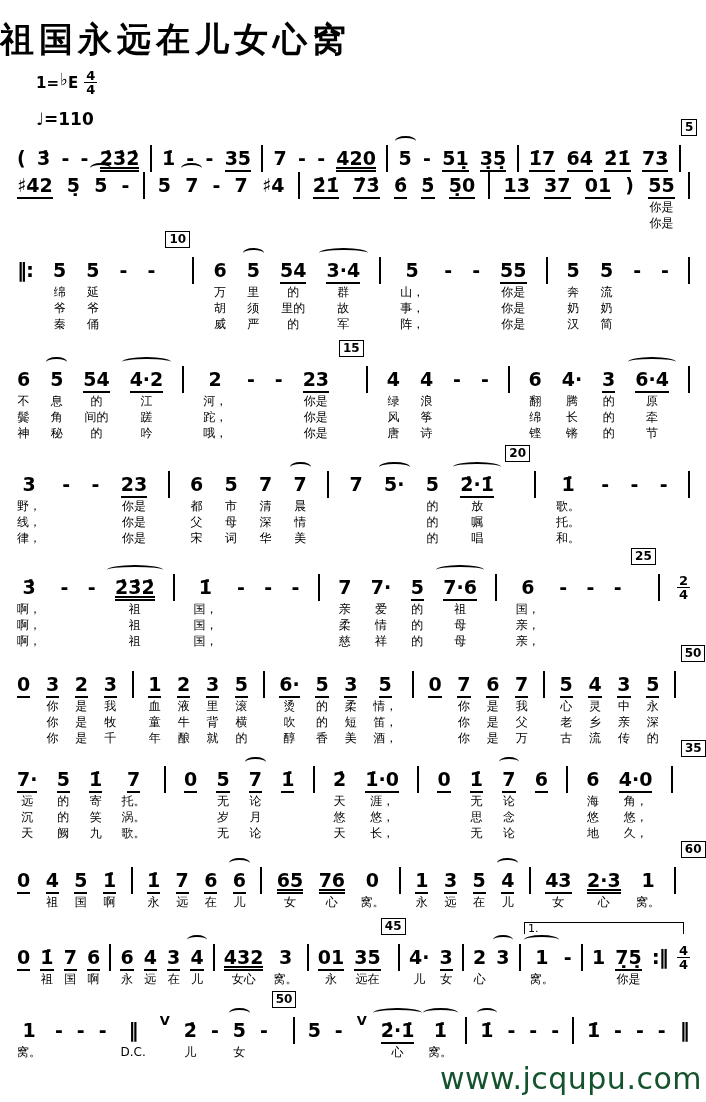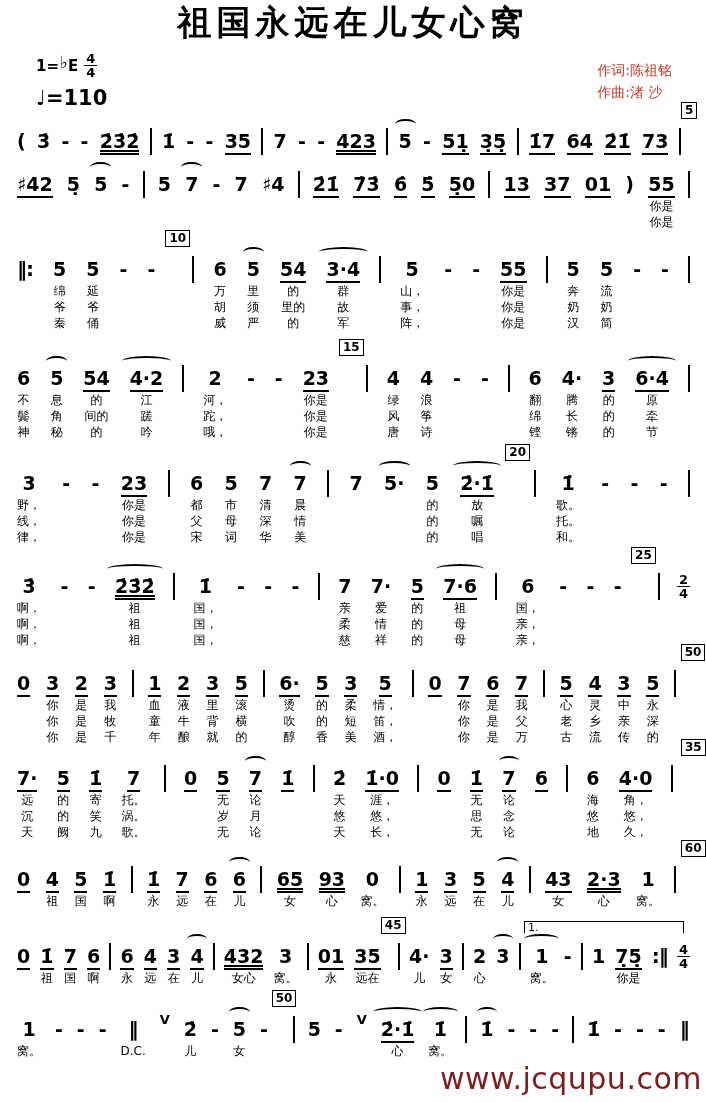--- a/index.html
+++ b/index.html
@@ -1,32 +1,32 @@
 <!DOCTYPE html>
 <html><head>
 <meta charset="utf-8">
 <style>
   html,body{margin:0;padding:0}
   body{width:706px;height:1102px;background:#fff;color:#000;position:relative;overflow:hidden;
        font-family:"DejaVu Sans","Liberation Sans",sans-serif}
-  .title{text-align:center;font-family:"DejaVu Serif","Liberation Serif",serif;
-         font-size:34px;font-weight:bold;margin-top:0;letter-spacing:5px}
+  .title{font-family:"DejaVu Serif","Liberation Serif",serif;
+         font-size:34px;font-weight:bold;margin-top:17px;letter-spacing:5px}
   .header-row{position:relative;height:66px;margin:4px 30px 0}
   .keyblock{position:absolute;left:6px;top:2px;font-size:15px;font-weight:bold}
   .keyrow{display:flex;align-items:center}
   .flat{font-size:17px;position:relative;top:-4px;margin-left:1px}
   .frac{display:inline-flex;flex-direction:column;text-align:center;font-size:13px;line-height:13px;margin-left:6px}
   .frac .ftop{border-bottom:1.5px solid #000;padding:0 2px}
-  .tempo{margin-top:7px;font-size:21px}
+  .tempo{margin-top:13px;font-size:17px}
   .credits{position:absolute;right:4px;top:10px;font-size:14px;line-height:1.55;color:#b03030}
   .credits div{color:#c03a2b}
   .score{padding:0 16px;position:relative}
   .score-line{display:flex;justify-content:space-between;align-items:flex-start;position:relative;flex-wrap:nowrap}
   .score-line:nth-child(1){margin-top:12px}
-  .score-line:nth-child(2){margin-top:16px}
+  .score-line:nth-child(2){}
   .score-line:nth-child(3){margin-top:26px}
   .score-line:nth-child(4){margin-top:34px}
   .score-line:nth-child(5){margin-top:30px}
   .score-line:nth-child(6){margin-top:28px}
   .score-line:nth-child(7){margin-top:22px}
   .score-line:nth-child(8){margin-top:20px}
   .score-line:nth-child(9){margin-top:26px}
   .score-line:nth-child(10){margin-top:34px}
   .score-line:nth-child(11){margin-top:30px}
   .cell{display:flex;flex-direction:column;align-items:center;position:relative;padding:0 1px}
@@ -42,45 +42,41 @@
   .marker{width:0;position:relative;align-self:flex-start}
   .mbox{position:absolute;left:-9px;top:-26px;border:1.5px solid #000;padding:0 3px;
         font-size:12px;font-weight:bold;line-height:15px;background:#fff;white-space:nowrap}
   .ts{display:flex;flex-direction:column;align-items:center;font-size:13px;font-weight:bold;
       line-height:13px;text-align:center}
   .ts div{padding:0 2px}
   .ts div:first-child{border-bottom:1.5px solid #000}
   .ending{position:absolute;top:-22px;right:6px;width:160px;height:12px;
           border:1.5px solid #000;border-bottom:none;font-size:11px;line-height:11px;
           padding-left:3px;text-align:left;box-sizing:border-box}
-  .watermark{position:absolute;right:4px;bottom:6px;font-size:30px;color:#7f1d1d;
+  .watermark{position:absolute;right:4px;bottom:6px;font-size:30px;color:#14532d;
              letter-spacing:0.5px;font-weight:normal}
 </style>
 </head>
 <body>
 
 <div class="title">祖国永远在儿女心窝</div>
 
 <div class="header-row">
   <div class="keyblock">
     <div class="keyrow">
       <span>1=</span>
         <span class="flat">♭</span>
         <span>E</span>
       <span class="frac">
         <span class="ftop">4</span>
         <span>4</span>
       </span>
     </div>
     <div class="tempo">♩=110</div>
   </div>
-  <div class="credits">
-    <div>作词:陈祖铭</div>
-    <div>作曲:渚 沙</div>
-  </div>
 </div>
 
 <div class="score" id="score">
     <div class="score-line">
       <div class="cell">
         <div class="note">(</div>
       </div>
       <div class="cell">
         <div class="note">3̇</div>
       </div>
@@ -110,21 +106,21 @@
       <div class="cell">
         <div class="note">7</div>
       </div>
       <div class="cell">
         <div class="note">-</div>
       </div>
       <div class="cell">
         <div class="note">-</div>
       </div>
       <div class="cell">
-        <div class="note u2">423</div>
+        <div class="note u2">420</div>
       </div>
       <div class="barline"></div>
       <div class="cell">
         <div class="slur"></div>
         <div class="note">5</div>
       </div>
       <div class="cell">
         <div class="note">-</div>
       </div>
       <div class="cell">
@@ -833,21 +829,21 @@
         <div class="slur"></div>
         <div class="note u1">6</div>
         <div class="lyr">儿</div>
       </div>
       <div class="barline"></div>
       <div class="cell">
         <div class="note u2">65</div>
         <div class="lyr">女</div>
       </div>
       <div class="cell">
-        <div class="note u2">93</div>
+        <div class="note u2">76</div>
         <div class="lyr">心</div>
       </div>
       <div class="cell">
         <div class="note">0</div>
         <div class="lyr">窝。</div>
       </div>
       <div class="barline"></div>
       <div class="cell">
         <div class="note u1">1</div>
         <div class="lyr">永</div>

